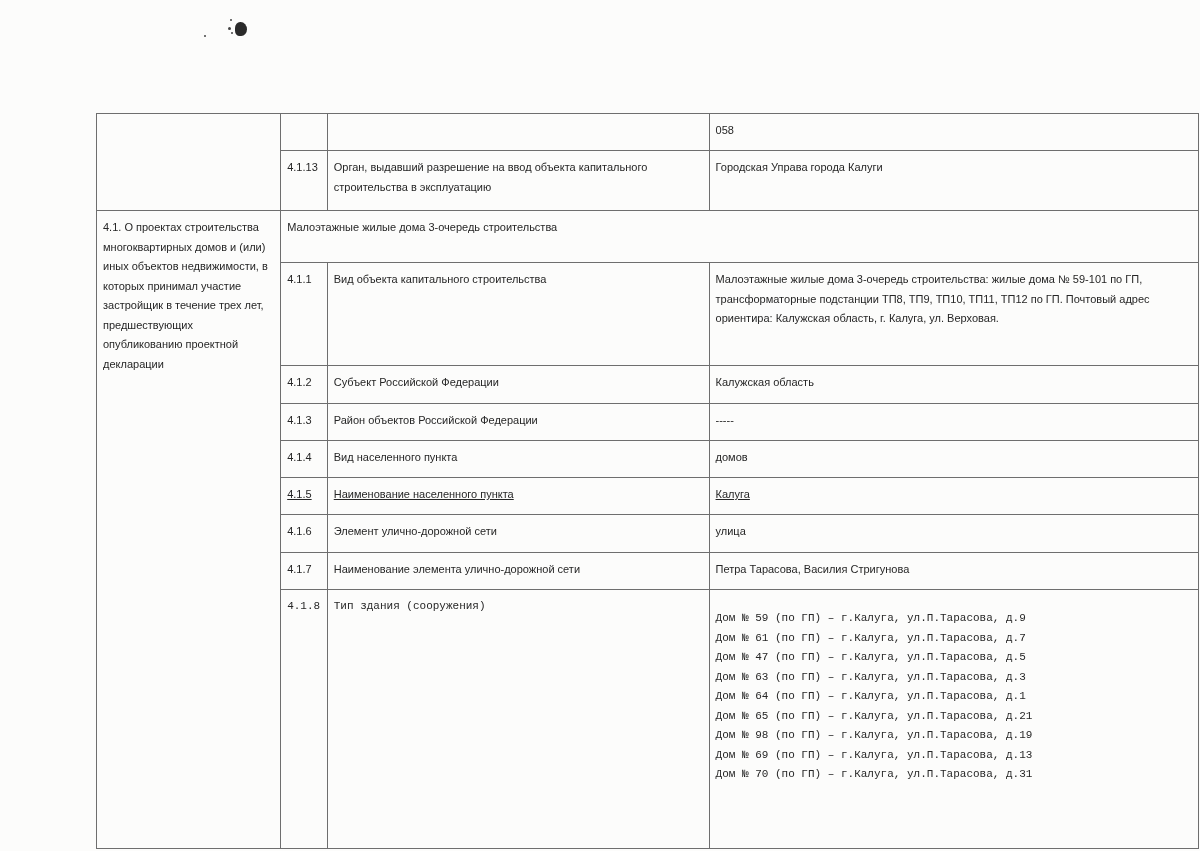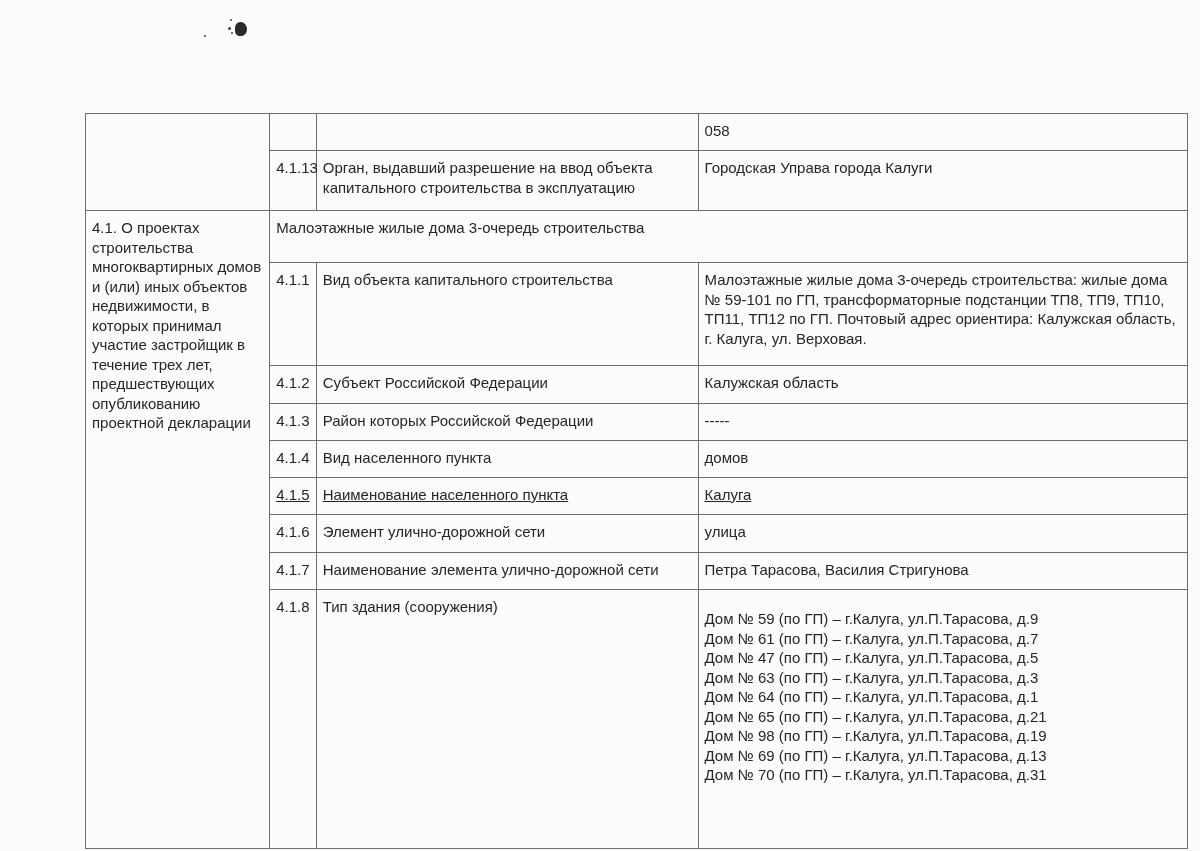--- a/index.html
+++ b/index.html
@@ -8,23 +8,23 @@
     background: #fcfcfb;
     font-family: "Liberation Sans", "DejaVu Sans", sans-serif;
     color: #262626;
   }
   .speck {
     position: absolute; left: 235px; top: 22px; width: 12px; height: 14px;
     background: #2a2a2a; border-radius: 45% 55% 50% 40%;
   }
   .speck-dot { position: absolute; background: #444; border-radius: 50%; }
   .page-table {
-    position: absolute; left: 85px; top: 113px; width: 1103px;
+    position: absolute; left: 96px; top: 113px; width: 1103px;
     border-collapse: collapse; table-layout: fixed;
-    font-size: 15px; line-height: 19.5px;
+    font-size: 11px; line-height: 19.5px;
   }
   .page-table td {
     border: 1.3px solid #6e6e6e; vertical-align: top;
     padding: 7px 6px 5px 6px;
   }
   .c1 { width: 178px; }
   .c2 { width: 45px; }
   .c3 { width: 369px; }
   .c4 { width: 473px; }
   .list-line { display: block; }
@@ -66,21 +66,21 @@
       <td>Вид объекта капитального строительства</td>
       <td>Малоэтажные жилые дома 3-очередь строительства: жилые дома № 59-101 по ГП, трансформаторные подстанции ТП8, ТП9, ТП10, ТП11, ТП12 по ГП. Почтовый адрес ориентира: Калужская область, г. Калуга, ул. Верховая.</td>
     </tr>
     <tr style="height:38px;">
       <td>4.1.2</td>
       <td>Субъект Российской Федерации</td>
       <td>Калужская область</td>
     </tr>
     <tr style="height:37px;">
       <td>4.1.3</td>
-      <td>Район которых Российской Федерации</td>
+      <td>Район объектов Российской Федерации</td>
       <td>-----</td>
     </tr>
     <tr style="height:37px;">
       <td>4.1.4</td>
       <td>Вид населенного пункта</td>
       <td>домов</td>
     </tr>
     <tr style="height:37px;text-decoration:underline;">
       <td>4.1.5</td>
       <td>Наименование населенного пункта</td>
@@ -89,21 +89,21 @@
     <tr style="height:38px;">
       <td>4.1.6</td>
       <td>Элемент улично-дорожной сети</td>
       <td>улица</td>
     </tr>
     <tr style="height:37px;">
       <td>4.1.7</td>
       <td>Наименование элемента улично-дорожной сети</td>
       <td>Петра Тарасова, Василия Стригунова</td>
     </tr>
-    <tr style="height:259px;">
+    <tr style="height:259px;font-family:Liberation Mono, monospace;">
       <td>4.1.8</td>
       <td>Тип здания (сооружения)</td>
       <td style="padding-top:19px;">
         <span class="list-line">Дом № 59 (по ГП) – г.Калуга, ул.П.Тарасова, д.9</span>
         <span class="list-line">Дом № 61 (по ГП) – г.Калуга, ул.П.Тарасова, д.7</span>
         <span class="list-line">Дом № 47 (по ГП) – г.Калуга, ул.П.Тарасова, д.5</span>
         <span class="list-line">Дом № 63 (по ГП) – г.Калуга, ул.П.Тарасова, д.3</span>
         <span class="list-line">Дом № 64 (по ГП) – г.Калуга, ул.П.Тарасова, д.1</span>
         <span class="list-line">Дом № 65 (по ГП) – г.Калуга, ул.П.Тарасова, д.21</span>
         <span class="list-line">Дом № 98 (по ГП) – г.Калуга, ул.П.Тарасова, д.19</span>

